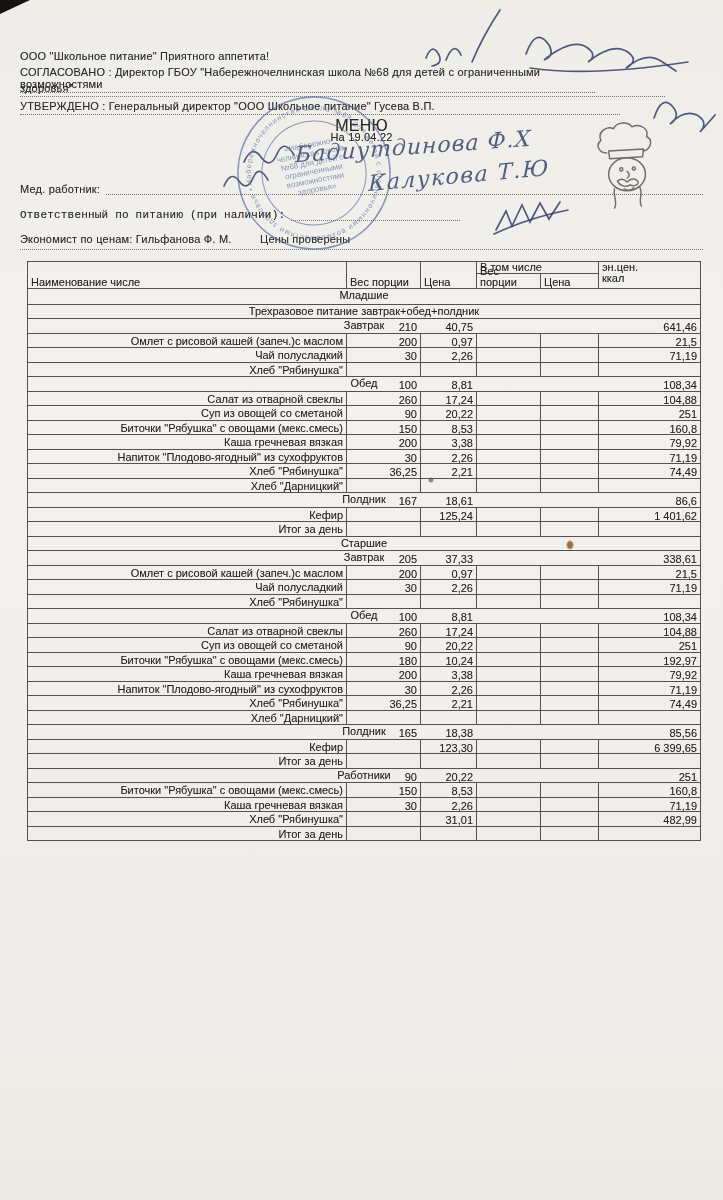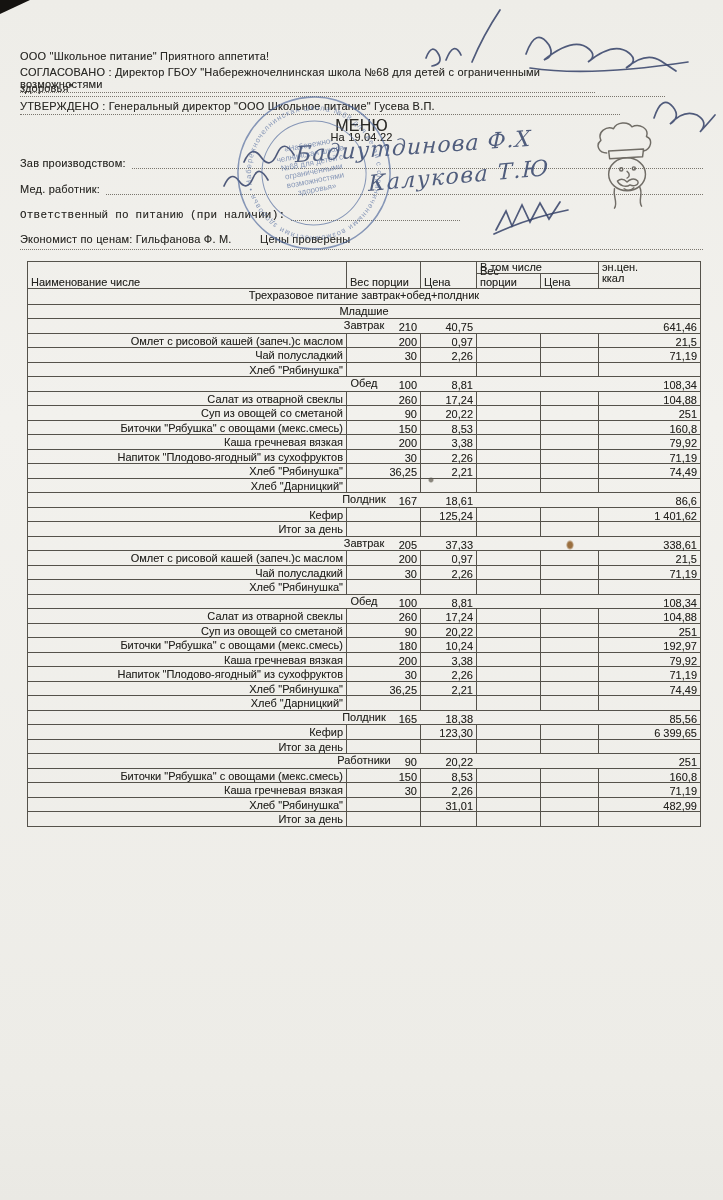--- a/index.html
+++ b/index.html
@@ -71,24 +71,20 @@
   <div class="speck1"></div>
   <div class="speck2"></div>
 
   <div class="hline" style="top:50px;">ООО "Школьное питание" Приятного аппетита!</div>
   <div class="hline dotted" style="top:66px; width:575px;">СОГЛАСОВАНО : Директор ГБОУ "Набережночелнинская школа №68 для детей с ограниченными возможностями</div>
   <div class="hline dotted" style="top:82px; width:645px;">здоровья"</div>
   <div class="hline dotted" style="top:100px; width:600px;">УТВЕРЖДЕНО : Генеральный директор "ООО Школьное питание" Гусева В.П.</div>
   <div class="hline center" style="top:117px; font-size:16px;">МЕНЮ</div>
   <div class="hline center" style="top:131px;">На 19.04.22</div>
 
-  <div class="hline siglabel" style="top:155px; width:683px;">
-    <span>Зав производством:</span>
-    <span class="fill"></span>
-  </div>
   <div class="hline siglabel" style="top:181px; width:683px;">
     <span>Мед. работник:</span>
     <span class="fill"></span>
   </div>
   <div class="hline siglabel" style="top:207px; width:440px;font-family:Liberation Mono, monospace;">
     <span>Ответственный по питанию (при наличии):</span>
     <span class="fill"></span>
   </div>
   <div class="hline" style="top:233px;">
     <span>Экономист по ценам: Гильфанова Ф. М.</span>
@@ -159,22 +155,22 @@
       <div class="hc hprice">Цена</div>
       <div class="hc hincl">В том числе</div>
       <div class="hc hportion2">Вес порции</div>
       <div class="hc hprice2">Цена</div>
       <div class="hc henergy">
         <div>эн.цен.</div>
         <div>ккал</div>
       </div>
     </div>
     <div class="tbody">
+        <div class="c sec col1" style="grid-column: 1 / -1;"><span>Младшие</span></div>
         <div class="c sec col1" style="grid-column: 1 / -1;"><span>Трехразовое питание завтрак+обед+полдник</span></div>
-        <div class="c sec col1" style="grid-column: 1 / -1;"><span>Младшие</span></div>
         <div class="c sec col1" style="grid-column: 1 / -1;"><span>Завтрак</span></div>
         <div class="c name col1"><span>Омлет с рисовой кашей (запеч.)с маслом</span></div>
         <div class="c num">
           <span class="up">210</span>
         </div>
         <div class="c num">
           <span class="up">40,75</span>
         </div>
         <div class="c num"></div>
         <div class="c num"></div>
@@ -306,20 +302,21 @@
         <div class="c name total col1"><span>Итог за день</span></div>
         <div class="c num"></div>
         <div class="c num">
           <span class="up">125,24</span>
         </div>
         <div class="c num"></div>
         <div class="c num"></div>
         <div class="c num kcal">
           <span class="up">1 401,62</span>
         </div>
+        <div class="c sec col1" style="grid-column: 1 / -1;"><span>Старшие</span></div>
         <div class="c sec col1" style="grid-column: 1 / -1;"><span>Завтрак</span></div>
         <div class="c name col1"><span>Омлет с рисовой кашей (запеч.)с маслом</span></div>
         <div class="c num">
           <span class="up">205</span>
         </div>
         <div class="c num">
           <span class="up">37,33</span>
         </div>
         <div class="c num"></div>
         <div class="c num"></div>

